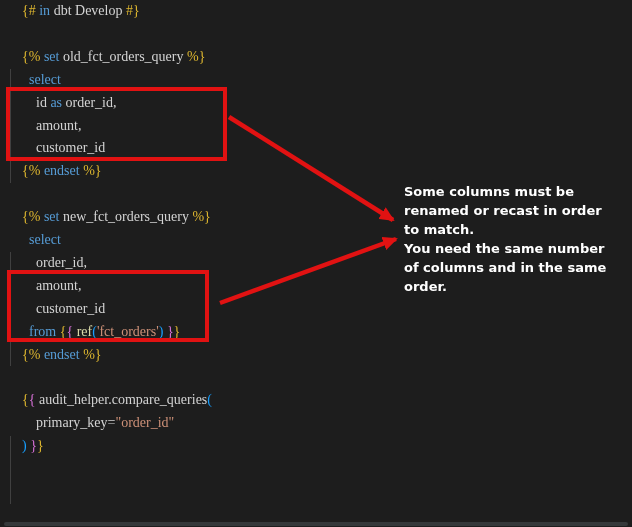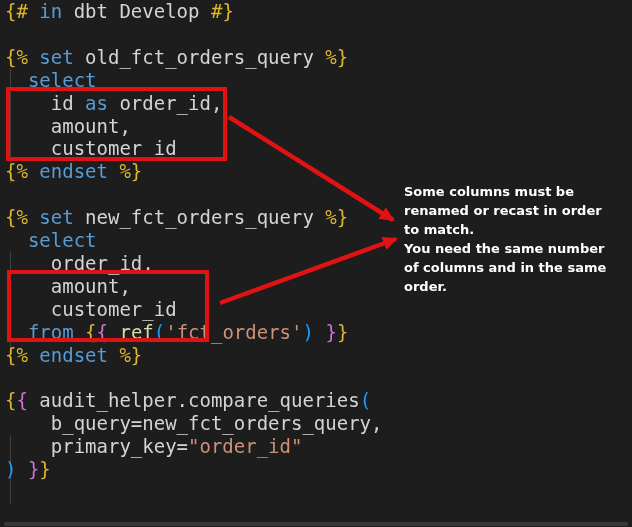--- a/index.html
+++ b/index.html
@@ -10,25 +10,26 @@
   .screen {
     position: relative;
     width: 632px;
     height: 527px;
     background: var(--background, #1d1d1d);
     overflow: hidden;
     font-family: "DejaVu Sans Mono", "Liberation Mono", monospace;
   }
   .code {
     position: absolute;
-    left: 5px;
+    left: 22px;
     top: 0;
-    font-size: 19px;
+    font-size: 14px;
     line-height: 22.91px;
     color: var(--identifier, #d4d4d4);
+    font-family: Liberation Serif, serif;
   }
   .line {
     height: 22.91px;
     white-space: pre;
   }
   .tok-y { color: var(--jinja-gold, #ddb62f); }
   .tok-p { color: var(--bracket-pink, #d670d6); }
   .tok-b { color: var(--bracket-blue, #179fff); }
   .tok-k { color: var(--keyword-blue, #569cd6); }
   .tok-w { color: var(--identifier, #d4d4d4); }
@@ -106,21 +107,20 @@
       <div class="line"></div>
       <div class="line"><span class="tok-y">{% </span><span class="tok-k">set</span><span class="tok-w"> new_fct_orders_query </span><span class="tok-y">%}</span></div>
       <div class="line"><span class="tok-k">  select</span></div>
       <div class="line"><span class="tok-w">    order_id,</span></div>
       <div class="line"><span class="tok-w">    amount,</span></div>
       <div class="line"><span class="tok-w">    customer_id</span></div>
       <div class="line"><span class="tok-k">  from</span><span class="tok-w"> </span><span class="tok-y">{</span><span class="tok-p">{</span><span class="tok-w"> </span><span class="tok-f">ref</span><span class="tok-b">(</span><span class="tok-s">'fct_orders'</span><span class="tok-b">)</span><span class="tok-w"> </span><span class="tok-p">}</span><span class="tok-y">}</span></div>
       <div class="line"><span class="tok-y">{% </span><span class="tok-k">endset</span><span class="tok-w"> </span><span class="tok-y">%}</span></div>
       <div class="line"></div>
       <div class="line"><span class="tok-y">{</span><span class="tok-p">{</span><span class="tok-w"> audit_helper.compare_queries</span><span class="tok-b">(</span></div>
-      <div class="line"><span class="tok-w">    b_query=new_fct_orders_query,</span></div>
       <div class="line"><span class="tok-w">    primary_key=</span><span class="tok-s">"order_id"</span></div>
       <div class="line"><span class="tok-b">)</span><span class="tok-w"> </span><span class="tok-p">}</span><span class="tok-y">}</span></div>
     </div>
 
   <div class="hl-box hl-box-1"></div>
   <div class="hl-box hl-box-2"></div>
 
   <svg class="arrows" viewBox="0 0 632 527">
     <defs>
       <marker id="arrowhead" markerUnits="userSpaceOnUse" markerWidth="16" markerHeight="14" refX="13" refY="7" orient="auto">

